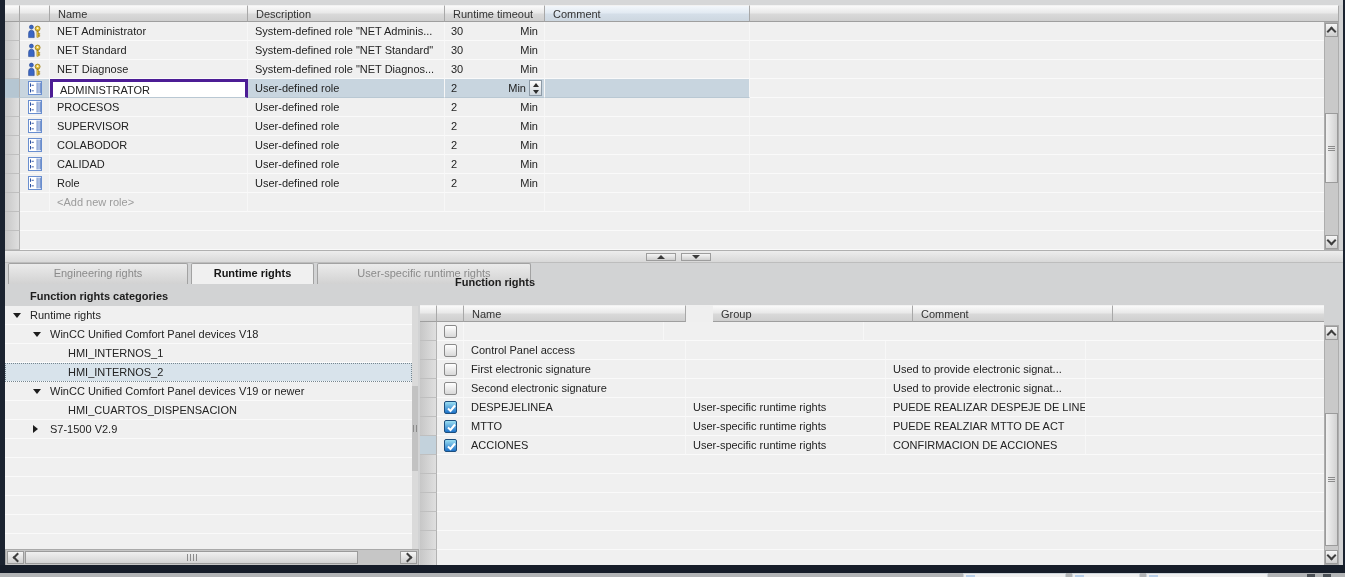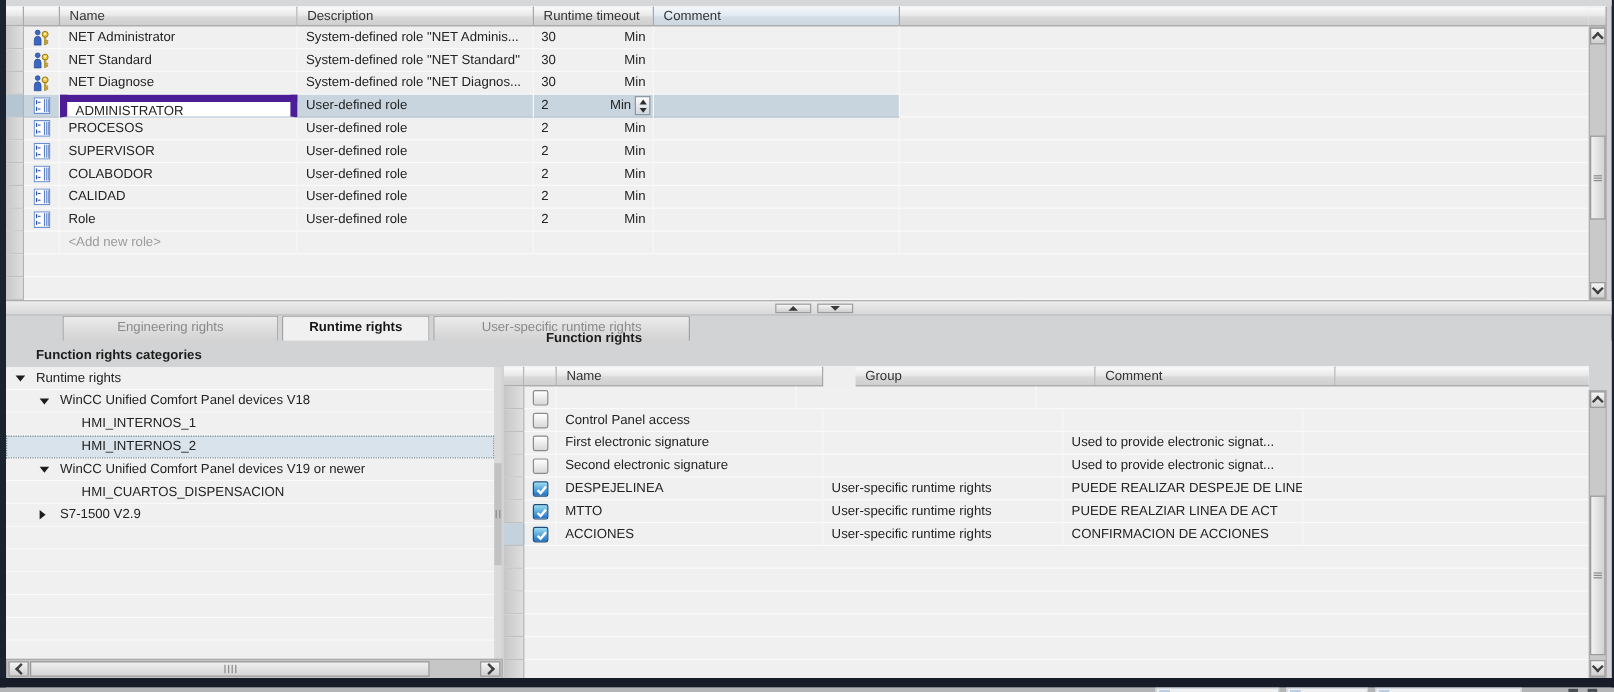--- a/index.html
+++ b/index.html
@@ -34,21 +34,21 @@
   .roles .h-fill{flex:1;border-right:none;}
   .icon-cell{width:30px;padding:0;display:flex;align-items:center;justify-content:center;}
   .c-name{width:198px;}
   .c-desc{width:197px;}
   .c-timeout{width:100px;position:relative;padding-left:6px;}
   .tunit{position:absolute;right:6px;top:0;height:18px;line-height:18px;}
   .c-comment{width:205px;}
   .trow.sel .c{background:#c8d5df;border-bottom:1px solid #b9c8d3;}
   .trow.sel .rowhdr{background:linear-gradient(90deg,#aabccา,#bccbd6);background:#b5c6d2;}
   .trow.sel .c.fill{background:#f0f0f0;border-bottom:1px solid #fafafa;}
-  .c-name.editor{background:#fff !important;border:6px solid #4c1d95;line-height:16px;}
+  .c-name.editor{background:#fff !important;border:3px solid #4c1d95;line-height:16px;}
   .addlabel{color:#9b9b9b;}
   .spinner{position:absolute;right:2px;top:1px;width:13px;height:16px;box-sizing:border-box;
            border:1px solid #8d9aa6;background:linear-gradient(#fdfdfd,#cfd6dc);}
   .spin-up,.spin-dn{position:absolute;left:0;width:11px;height:7px;display:flex;align-items:center;justify-content:center;cursor:pointer;}
   .spin-up{top:0;}.spin-dn{bottom:0;}
   .tri-up{width:0;height:0;border-left:3px solid transparent;border-right:3px solid transparent;border-bottom:4px solid #2d2d2d;}
   .tri-dn{width:0;height:0;border-left:3px solid transparent;border-right:3px solid transparent;border-top:4px solid #2d2d2d;}
 
   
   .vsb{position:absolute;width:15px;background:#c9c9c9;border:1px solid #adadad;box-sizing:border-box;}
@@ -70,21 +70,21 @@
              border:1px solid #9d9d9d;box-sizing:border-box;display:flex;align-items:center;justify-content:center;cursor:pointer;}
   .mini-up{width:0;height:0;border-left:4px solid transparent;border-right:4px solid transparent;border-bottom:4px solid #3a3a3a;}
   .mini-dn{width:0;height:0;border-left:4px solid transparent;border-right:4px solid transparent;border-top:4px solid #3a3a3a;}
 
   
   .tabs{position:absolute;left:8px;top:263px;height:21px;display:flex;gap:3px;}
   .tab{box-sizing:border-box;height:21px;line-height:19px;text-align:center;
        background:linear-gradient(#ebebeb,#d2d2d2);border:1px solid #a2a2a2;border-bottom:none;
        color:#8a8a8a;border-radius:2px 2px 0 0;padding:0 10px;cursor:pointer;white-space:nowrap;}
   .tab.active{background:#f0f0f0;color:#161616;font-weight:bold;}
-  .t-eng{width:180px;margin-left:44px;}.t-run{width:123px;}.t-usr{width:214px;}
+  .t-eng{width:180px;}.t-run{width:123px;}.t-usr{width:214px;}
 
   
   .bottom{position:absolute;left:5px;top:284px;width:1338px;height:281px;background:#d2d3d4;}
   .sec-title{position:absolute;font-weight:bold;color:#1c1c1c;white-space:nowrap;}
 
   
   .tree{position:absolute;left:5px;top:306px;width:407px;height:243px;background:#efefef;overflow:hidden;}
   .titem{box-sizing:border-box;height:19px;line-height:18px;border-bottom:1px solid #fafafa;
          display:flex;align-items:center;background:#f0f0f0;cursor:default;white-space:nowrap;}
   .titem.lvl0{padding-left:8px;}.titem.lvl1{padding-left:28px;}.titem.lvl2{padding-left:63px;}
@@ -532,21 +532,21 @@
           <div class="c r-rowhdr"></div>
           <div class="c r-cb">
             <div class="cb checked">
               <svg width="11" height="11" viewBox="0 0 11 11">
                 <polyline points="2,5.5 4.5,8 9,2.5" fill="none" stroke="#ffffff" stroke-width="2"></polyline>
               </svg>
             </div>
           </div>
           <div class="c r-name">MTTO</div>
           <div class="c r-group">User-specific runtime rights</div>
-          <div class="c r-comment">PUEDE REALZIAR LINEA DE ACT</div>
+          <div class="c r-comment">PUEDE REALZIAR MTTO DE ACT</div>
           <div class="c fill"></div>
         </div>
         <div class="trow">
           <div class="c r-rowhdr selhdr"></div>
           <div class="c r-cb">
             <div class="cb checked">
               <svg width="11" height="11" viewBox="0 0 11 11">
                 <polyline points="2,5.5 4.5,8 9,2.5" fill="none" stroke="#ffffff" stroke-width="2"></polyline>
               </svg>
             </div>

